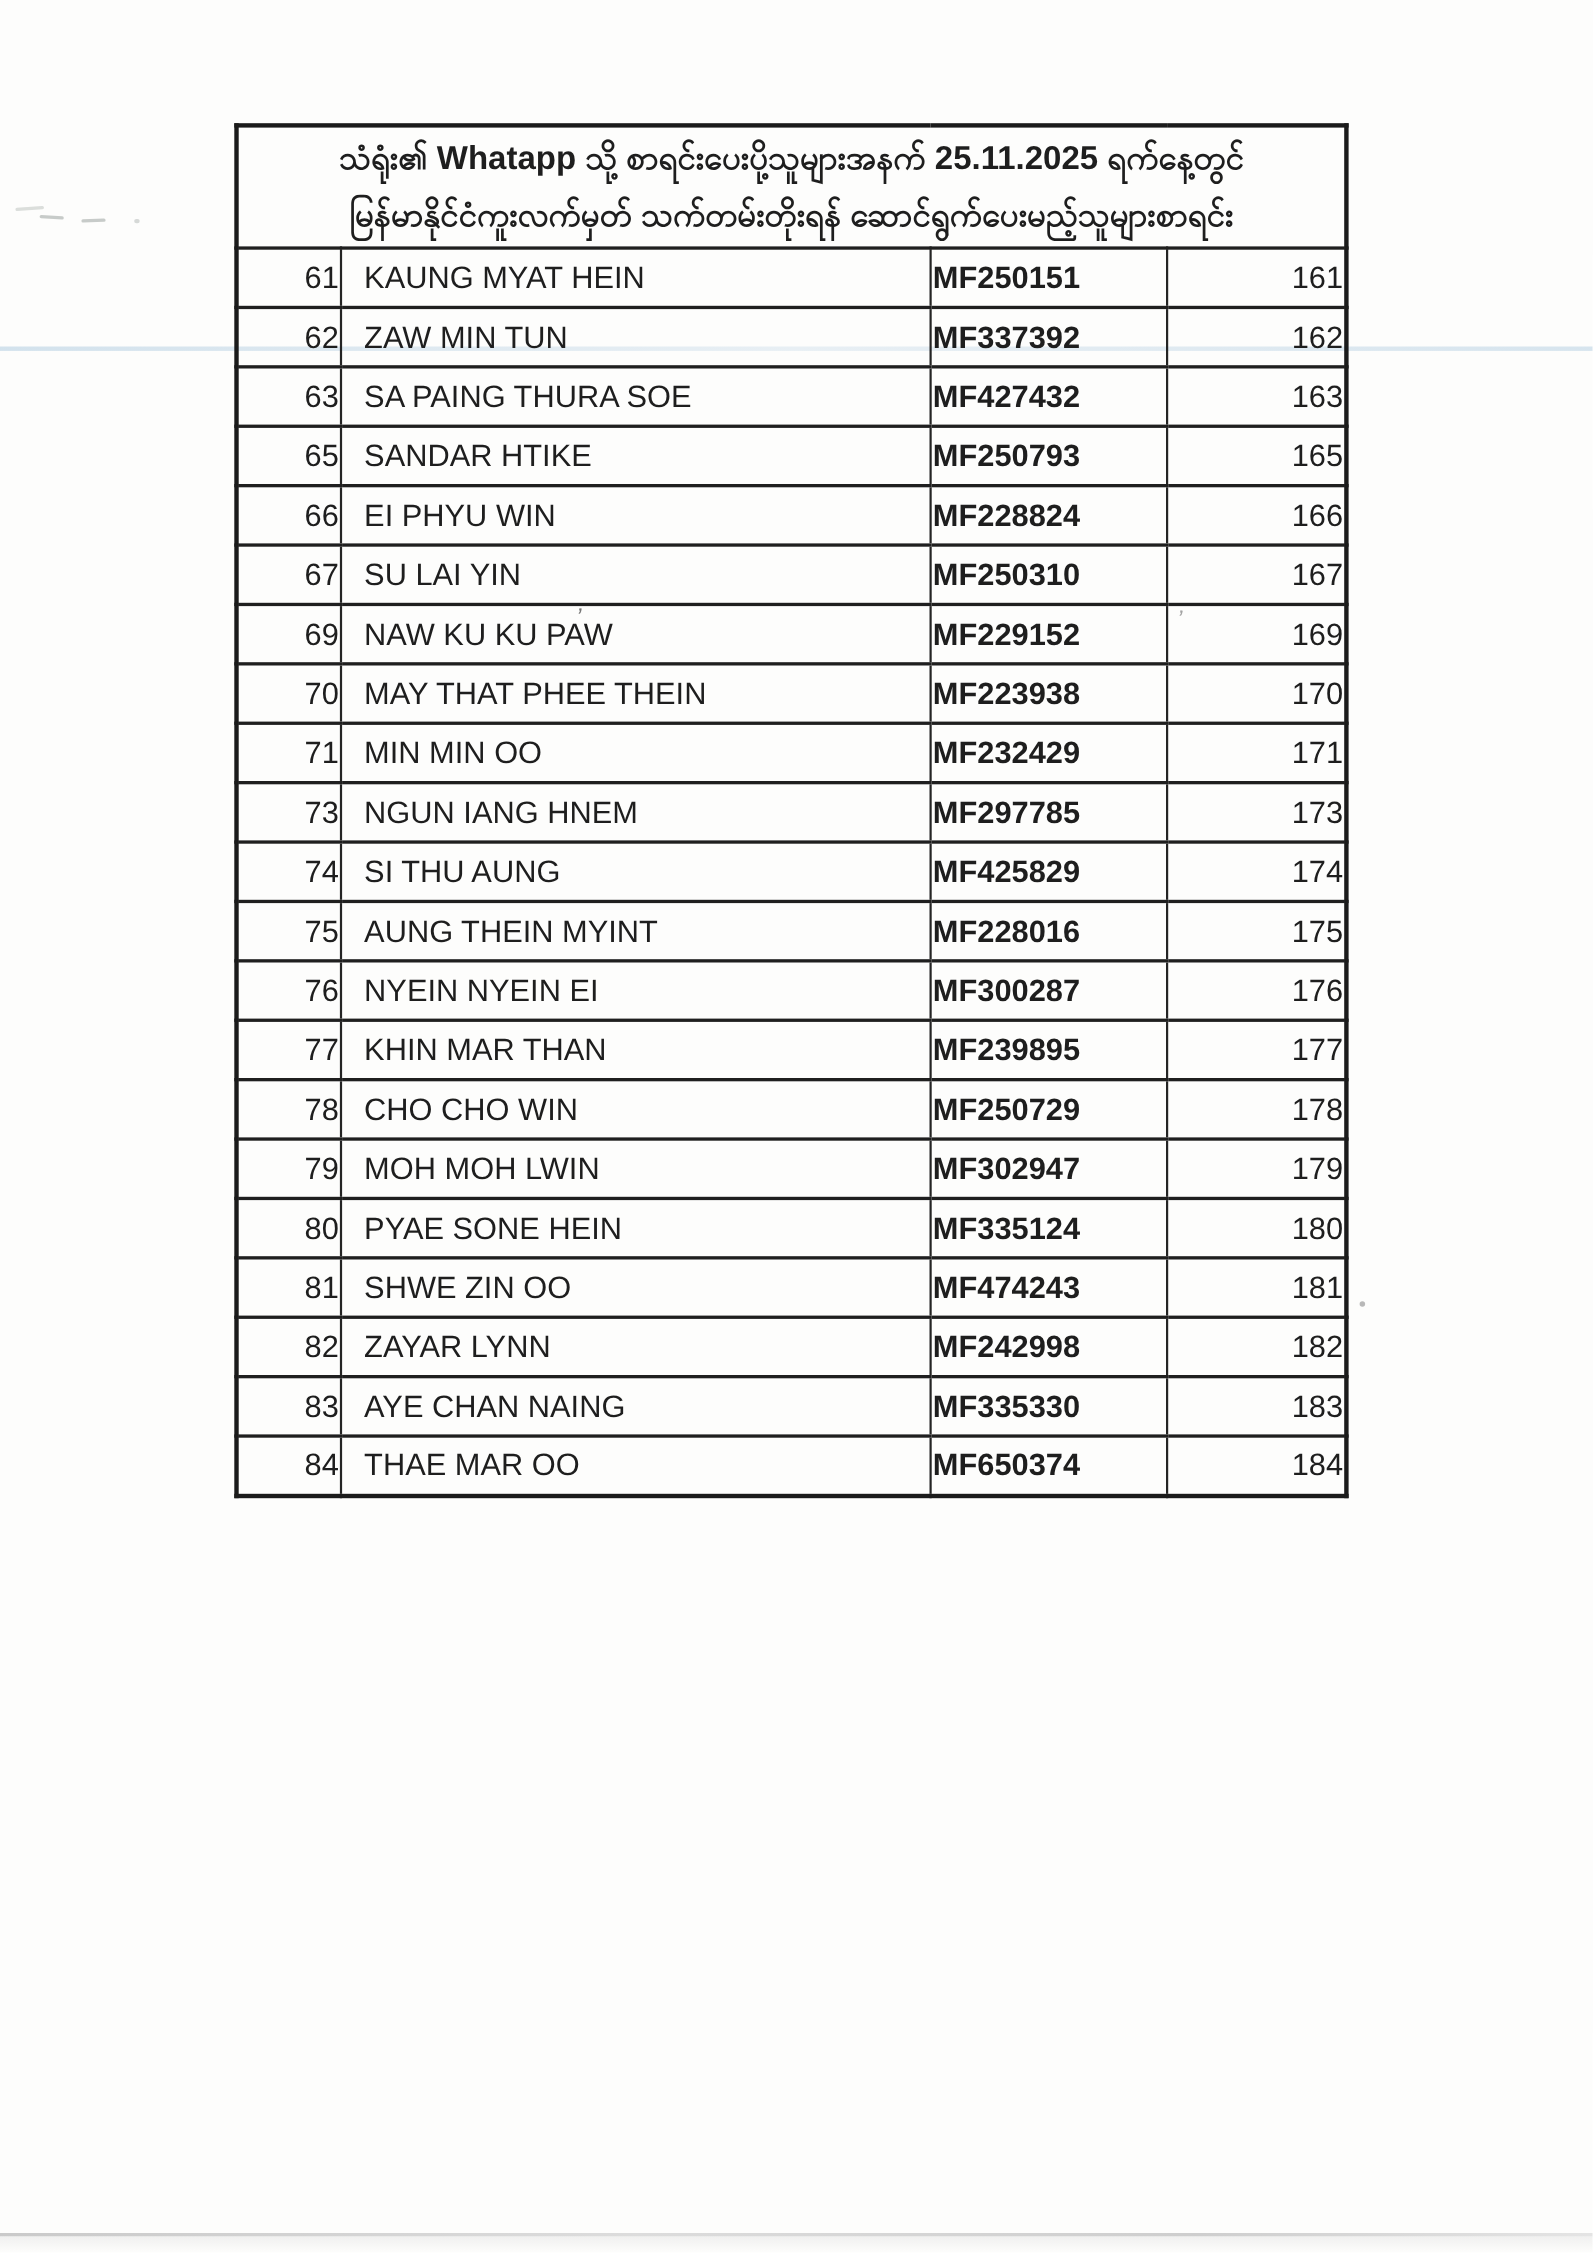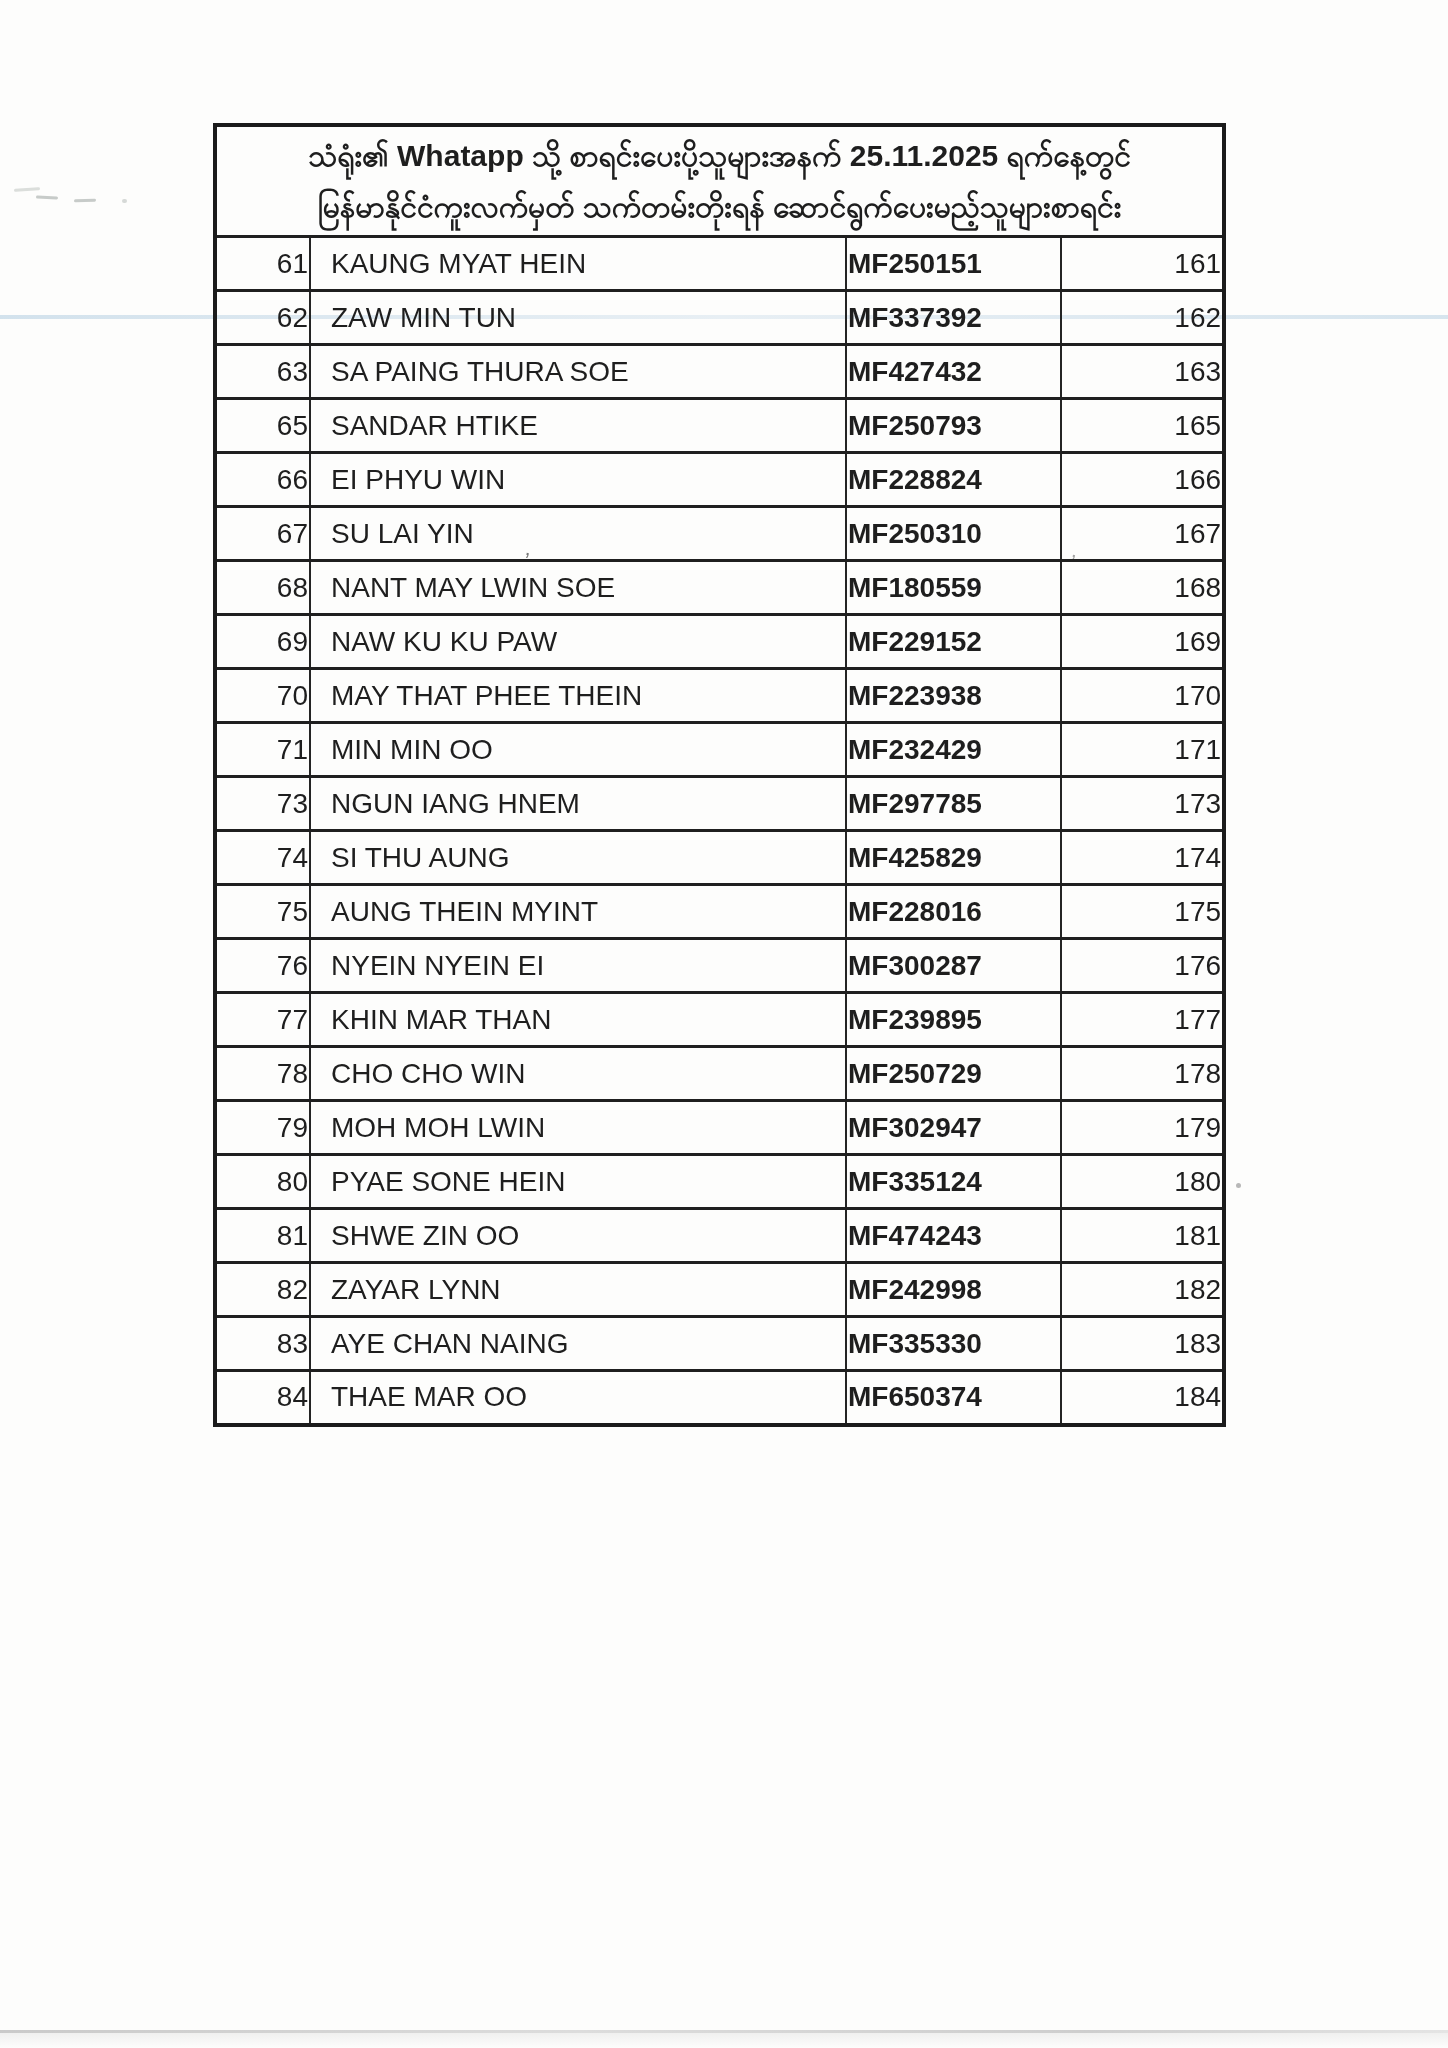--- a/index.html
+++ b/index.html
@@ -5,21 +5,21 @@
   html,body{margin:0;padding:0;background:#ffffff;}
   .page{
     position:relative;
     width:1448px;height:2048px;
     background:#fdfdfc;
     overflow:hidden;
     font-family:"Liberation Sans","DejaVu Sans",sans-serif;
     color:#1e1e1e;
   }
   table.roster{
-    position:absolute;left:213px;top:123px;
+    position:absolute;left:213px;top:112px;
     width:1009px;
     border-collapse:collapse;
     table-layout:fixed;
     border:4px solid #1b1b1b;
   }
   table.roster td{
     border-left:2px solid #242424;
     border-right:2px solid #242424;
     border-top:3px solid #1f1f1f;
     border-bottom:3px solid #1f1f1f;
@@ -130,26 +130,20 @@
           <td class="c-mf">MF228824</td>
           <td class="c-seq">166</td>
         </tr>
         <tr class="row">
           <td class="c-no">67</td>
           <td class="c-name">SU LAI YIN</td>
           <td class="c-mf">MF250310</td>
           <td class="c-seq">167</td>
         </tr>
         <tr class="row">
-          <td class="c-no">68</td>
-          <td class="c-name">NANT MAY LWIN SOE</td>
-          <td class="c-mf">MF180559</td>
-          <td class="c-seq">168</td>
-        </tr>
-        <tr class="row">
           <td class="c-no">69</td>
           <td class="c-name">NAW KU KU PAW</td>
           <td class="c-mf">MF229152</td>
           <td class="c-seq">169</td>
         </tr>
         <tr class="row">
           <td class="c-no">70</td>
           <td class="c-name">MAY THAT PHEE THEIN</td>
           <td class="c-mf">MF223938</td>
           <td class="c-seq">170</td>

